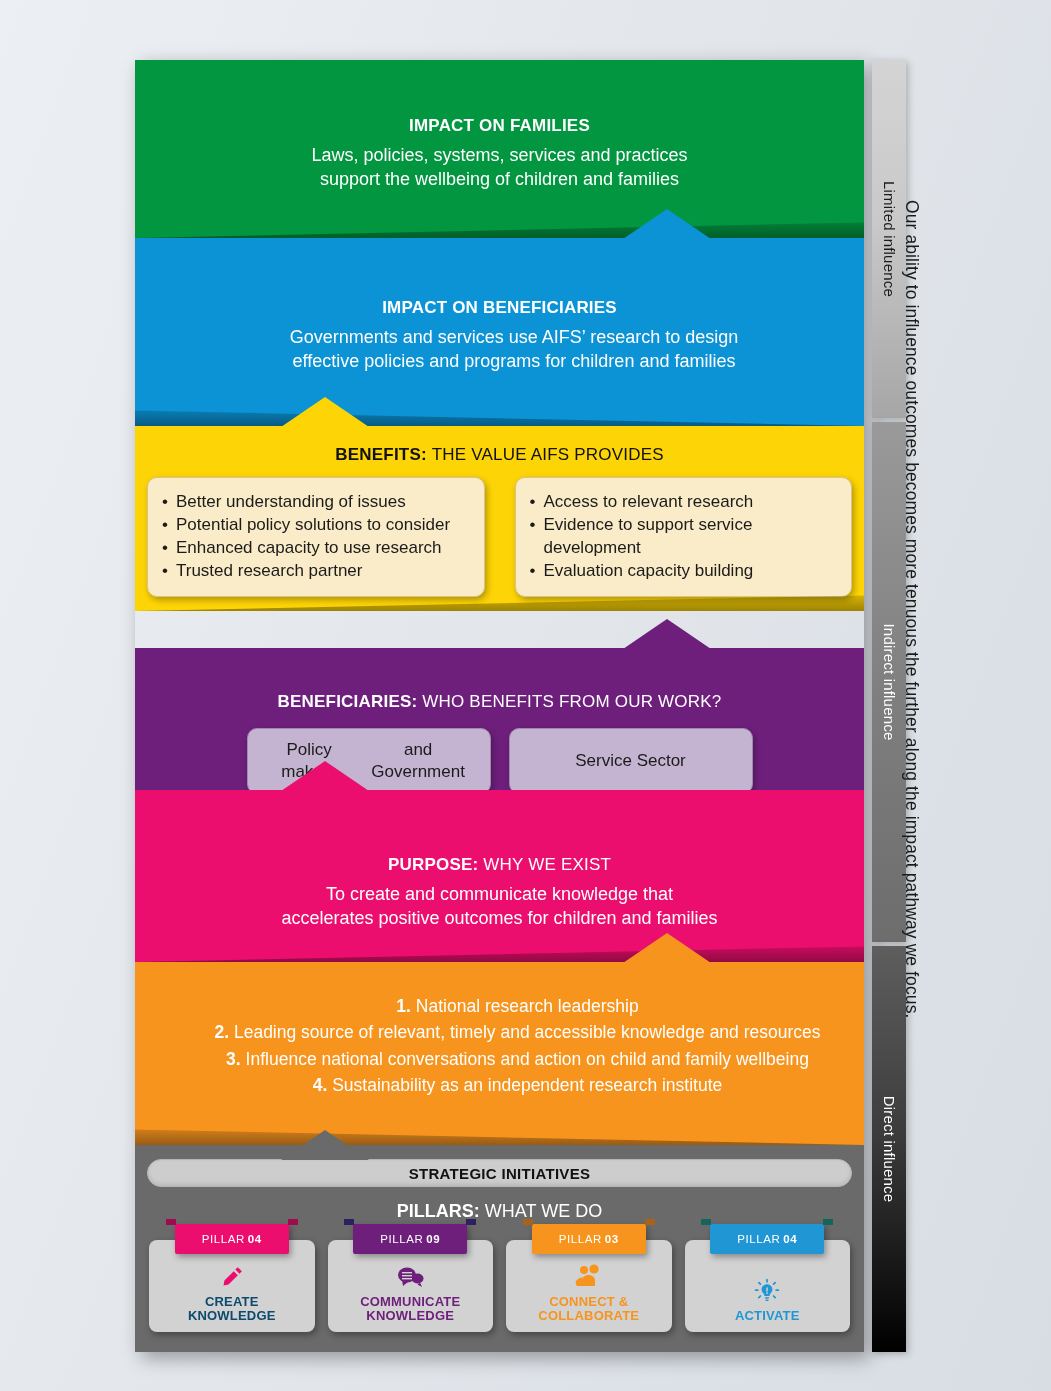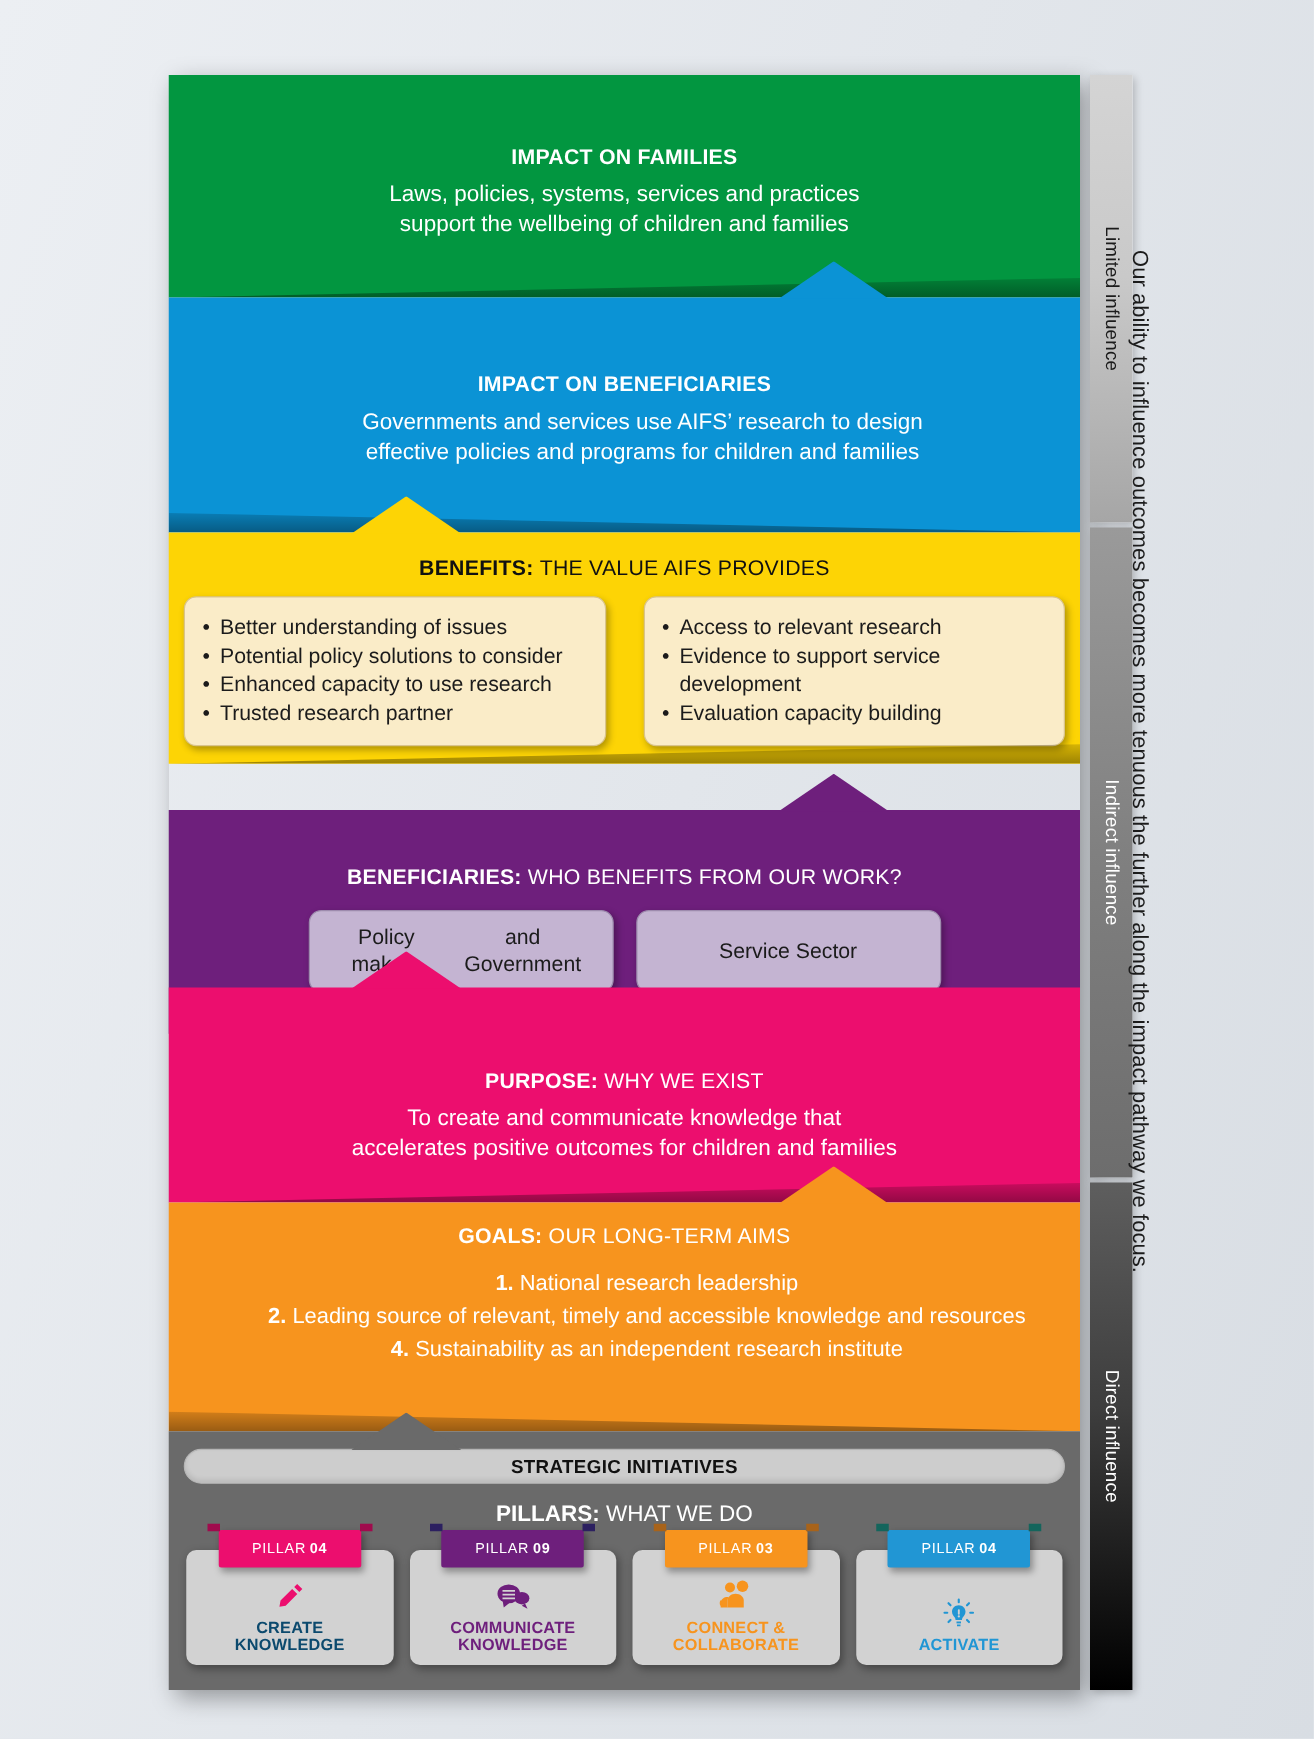--- a/index.html
+++ b/index.html
@@ -238,32 +238,32 @@
           </div>
         </div>
         <div class="wedge"></div>
       </div>
     </div>
 
     <div class="band orange" style="top:902px; height:183px;">
       <div class="inner">
         <div class="arrow orange" style="left:488px;"></div>
         <div style="padding-top:17px;">
-          <div class="band-title">
-            <span>GOALS:</span>
-            <span class="light">OUR LONG-TERM AIMS</span>
-          </div>
           <div style="margin-top:14px;padding-left:36px;">
             <div class="goal-line">
               <b>1.</b>
               <span>National research leadership</span>
             </div>
             <div class="goal-line">
               <b>2.</b>
               <span>Leading source of relevant, timely and accessible knowledge and resources</span>
+            </div>
+            <div class="goal-line">
+              <b>3.</b>
+              <span>Influence national conversations and action on child and family wellbeing</span>
             </div>
             <div class="goal-line">
               <b>4.</b>
               <span>Sustainability as an independent research institute</span>
             </div>
           </div>
         </div>
         <div class="wedge flip"></div>
       </div>
     </div>

